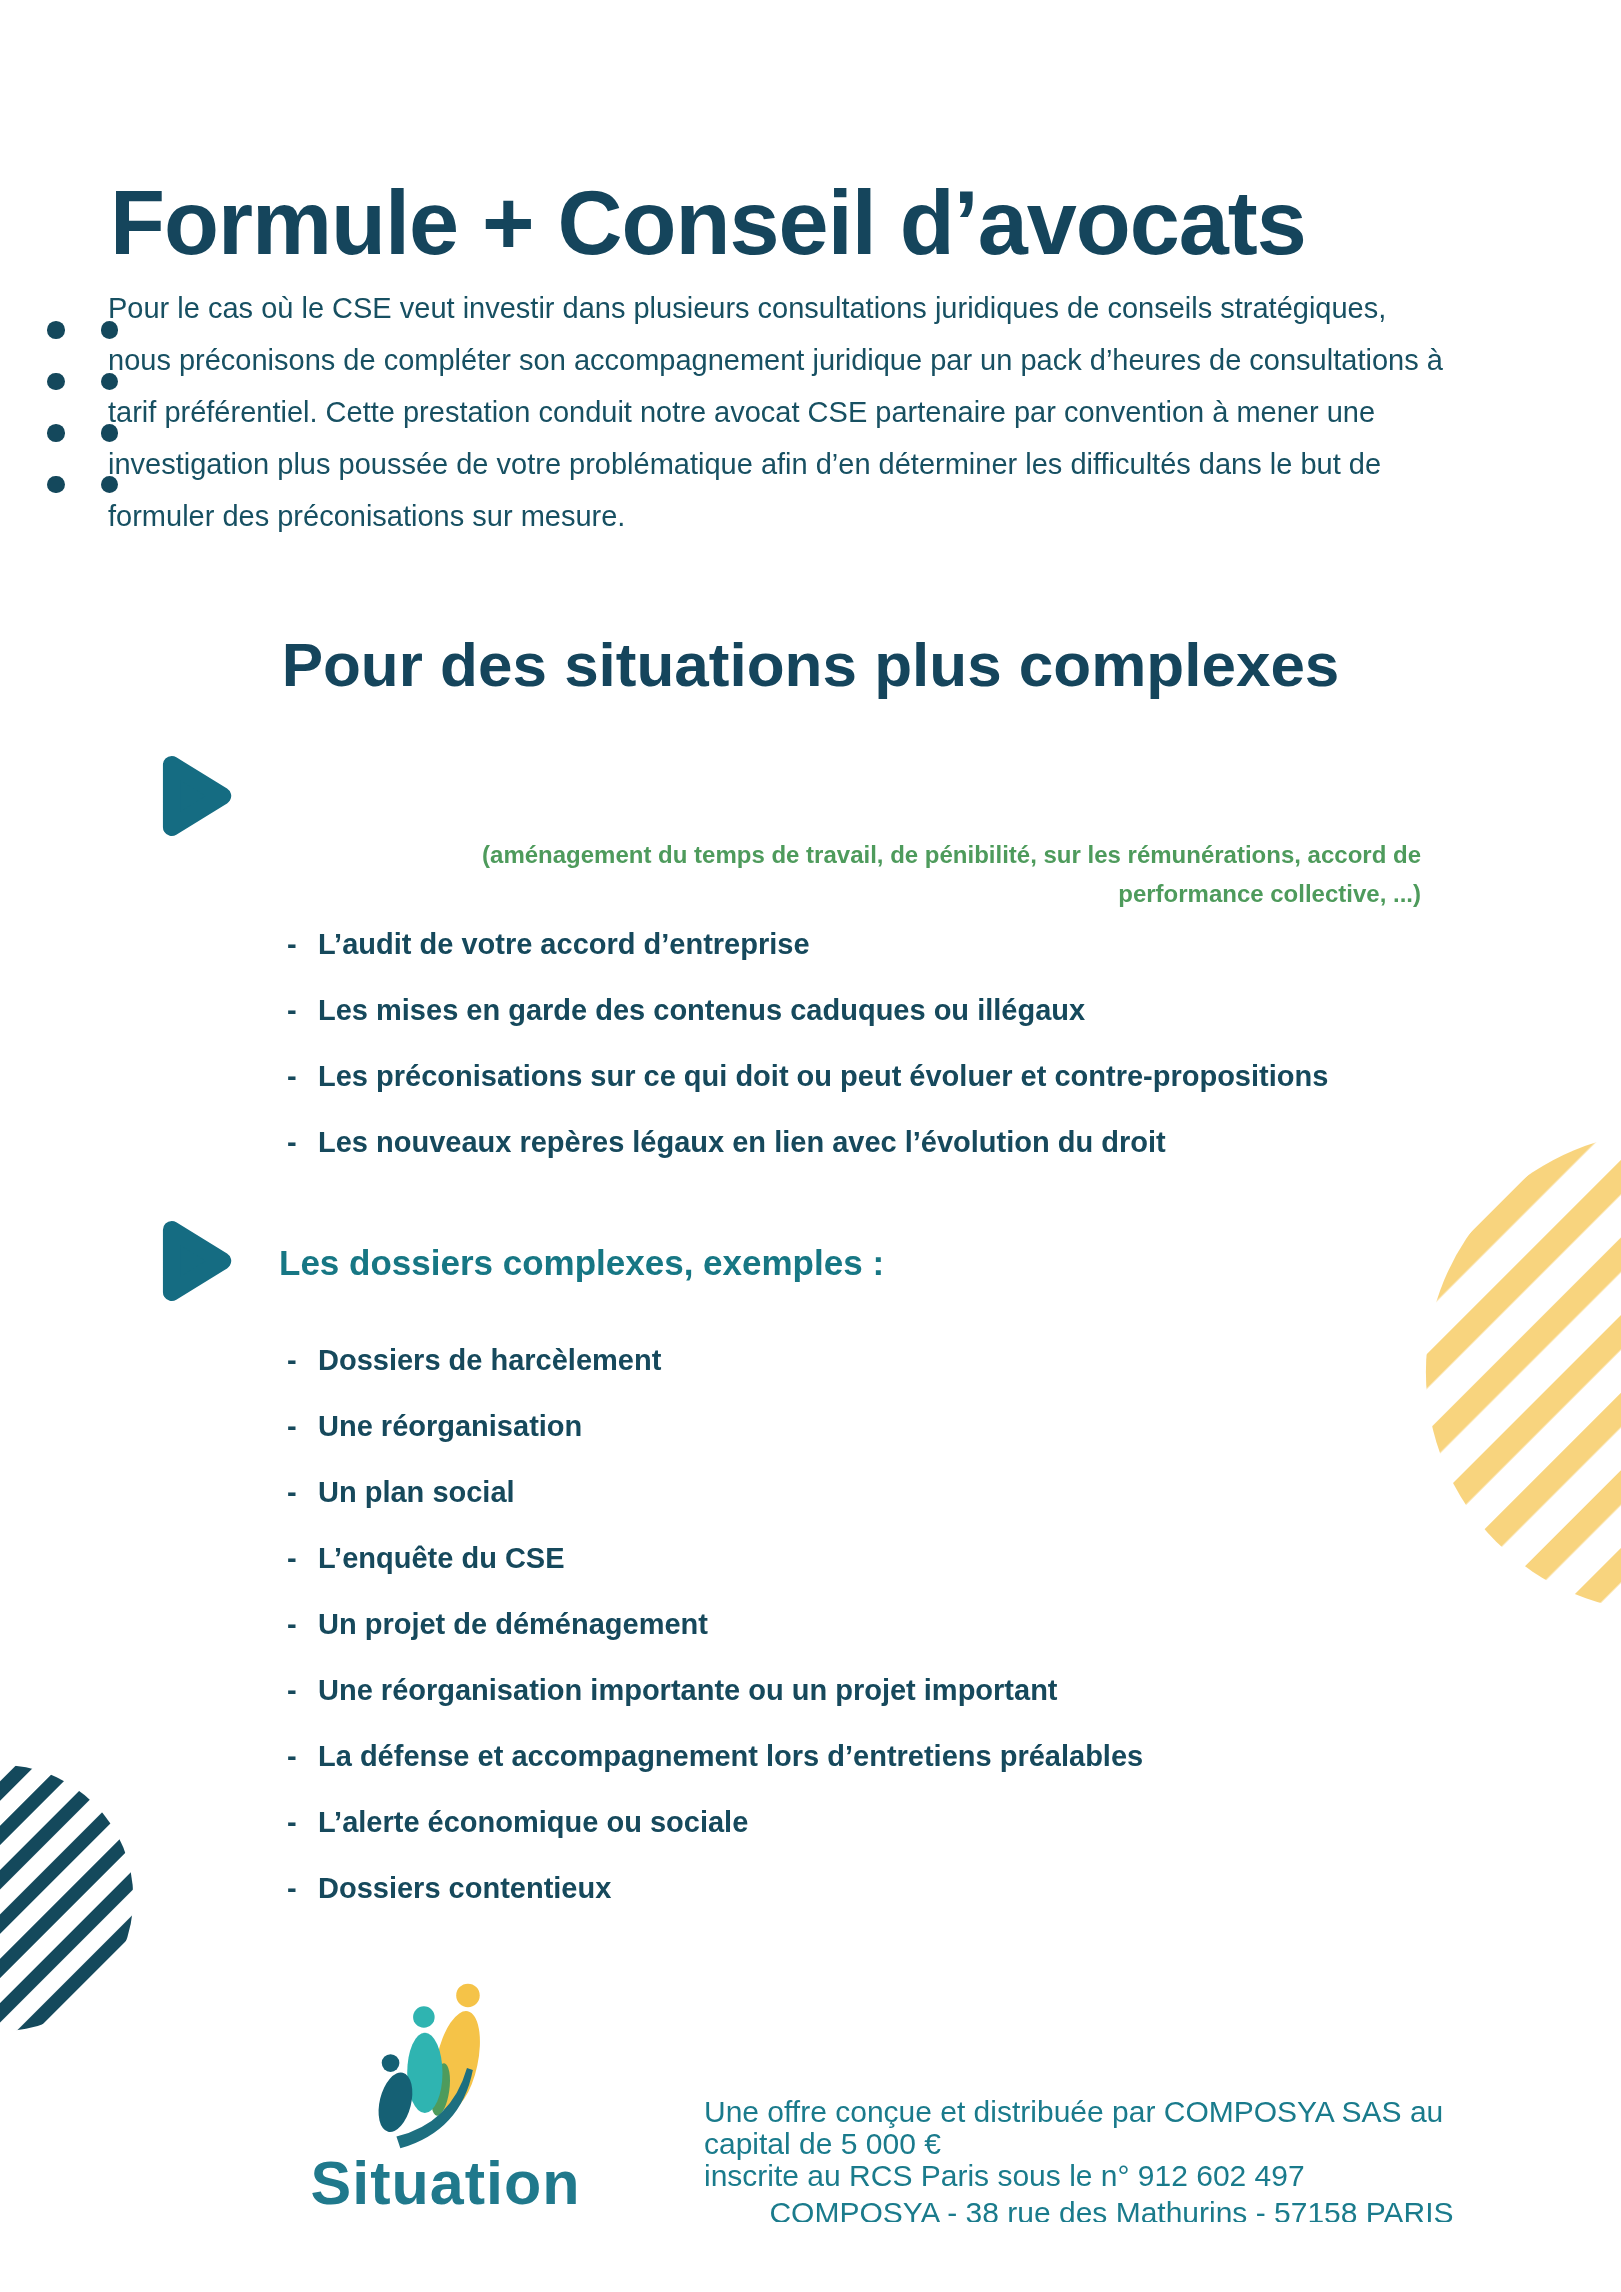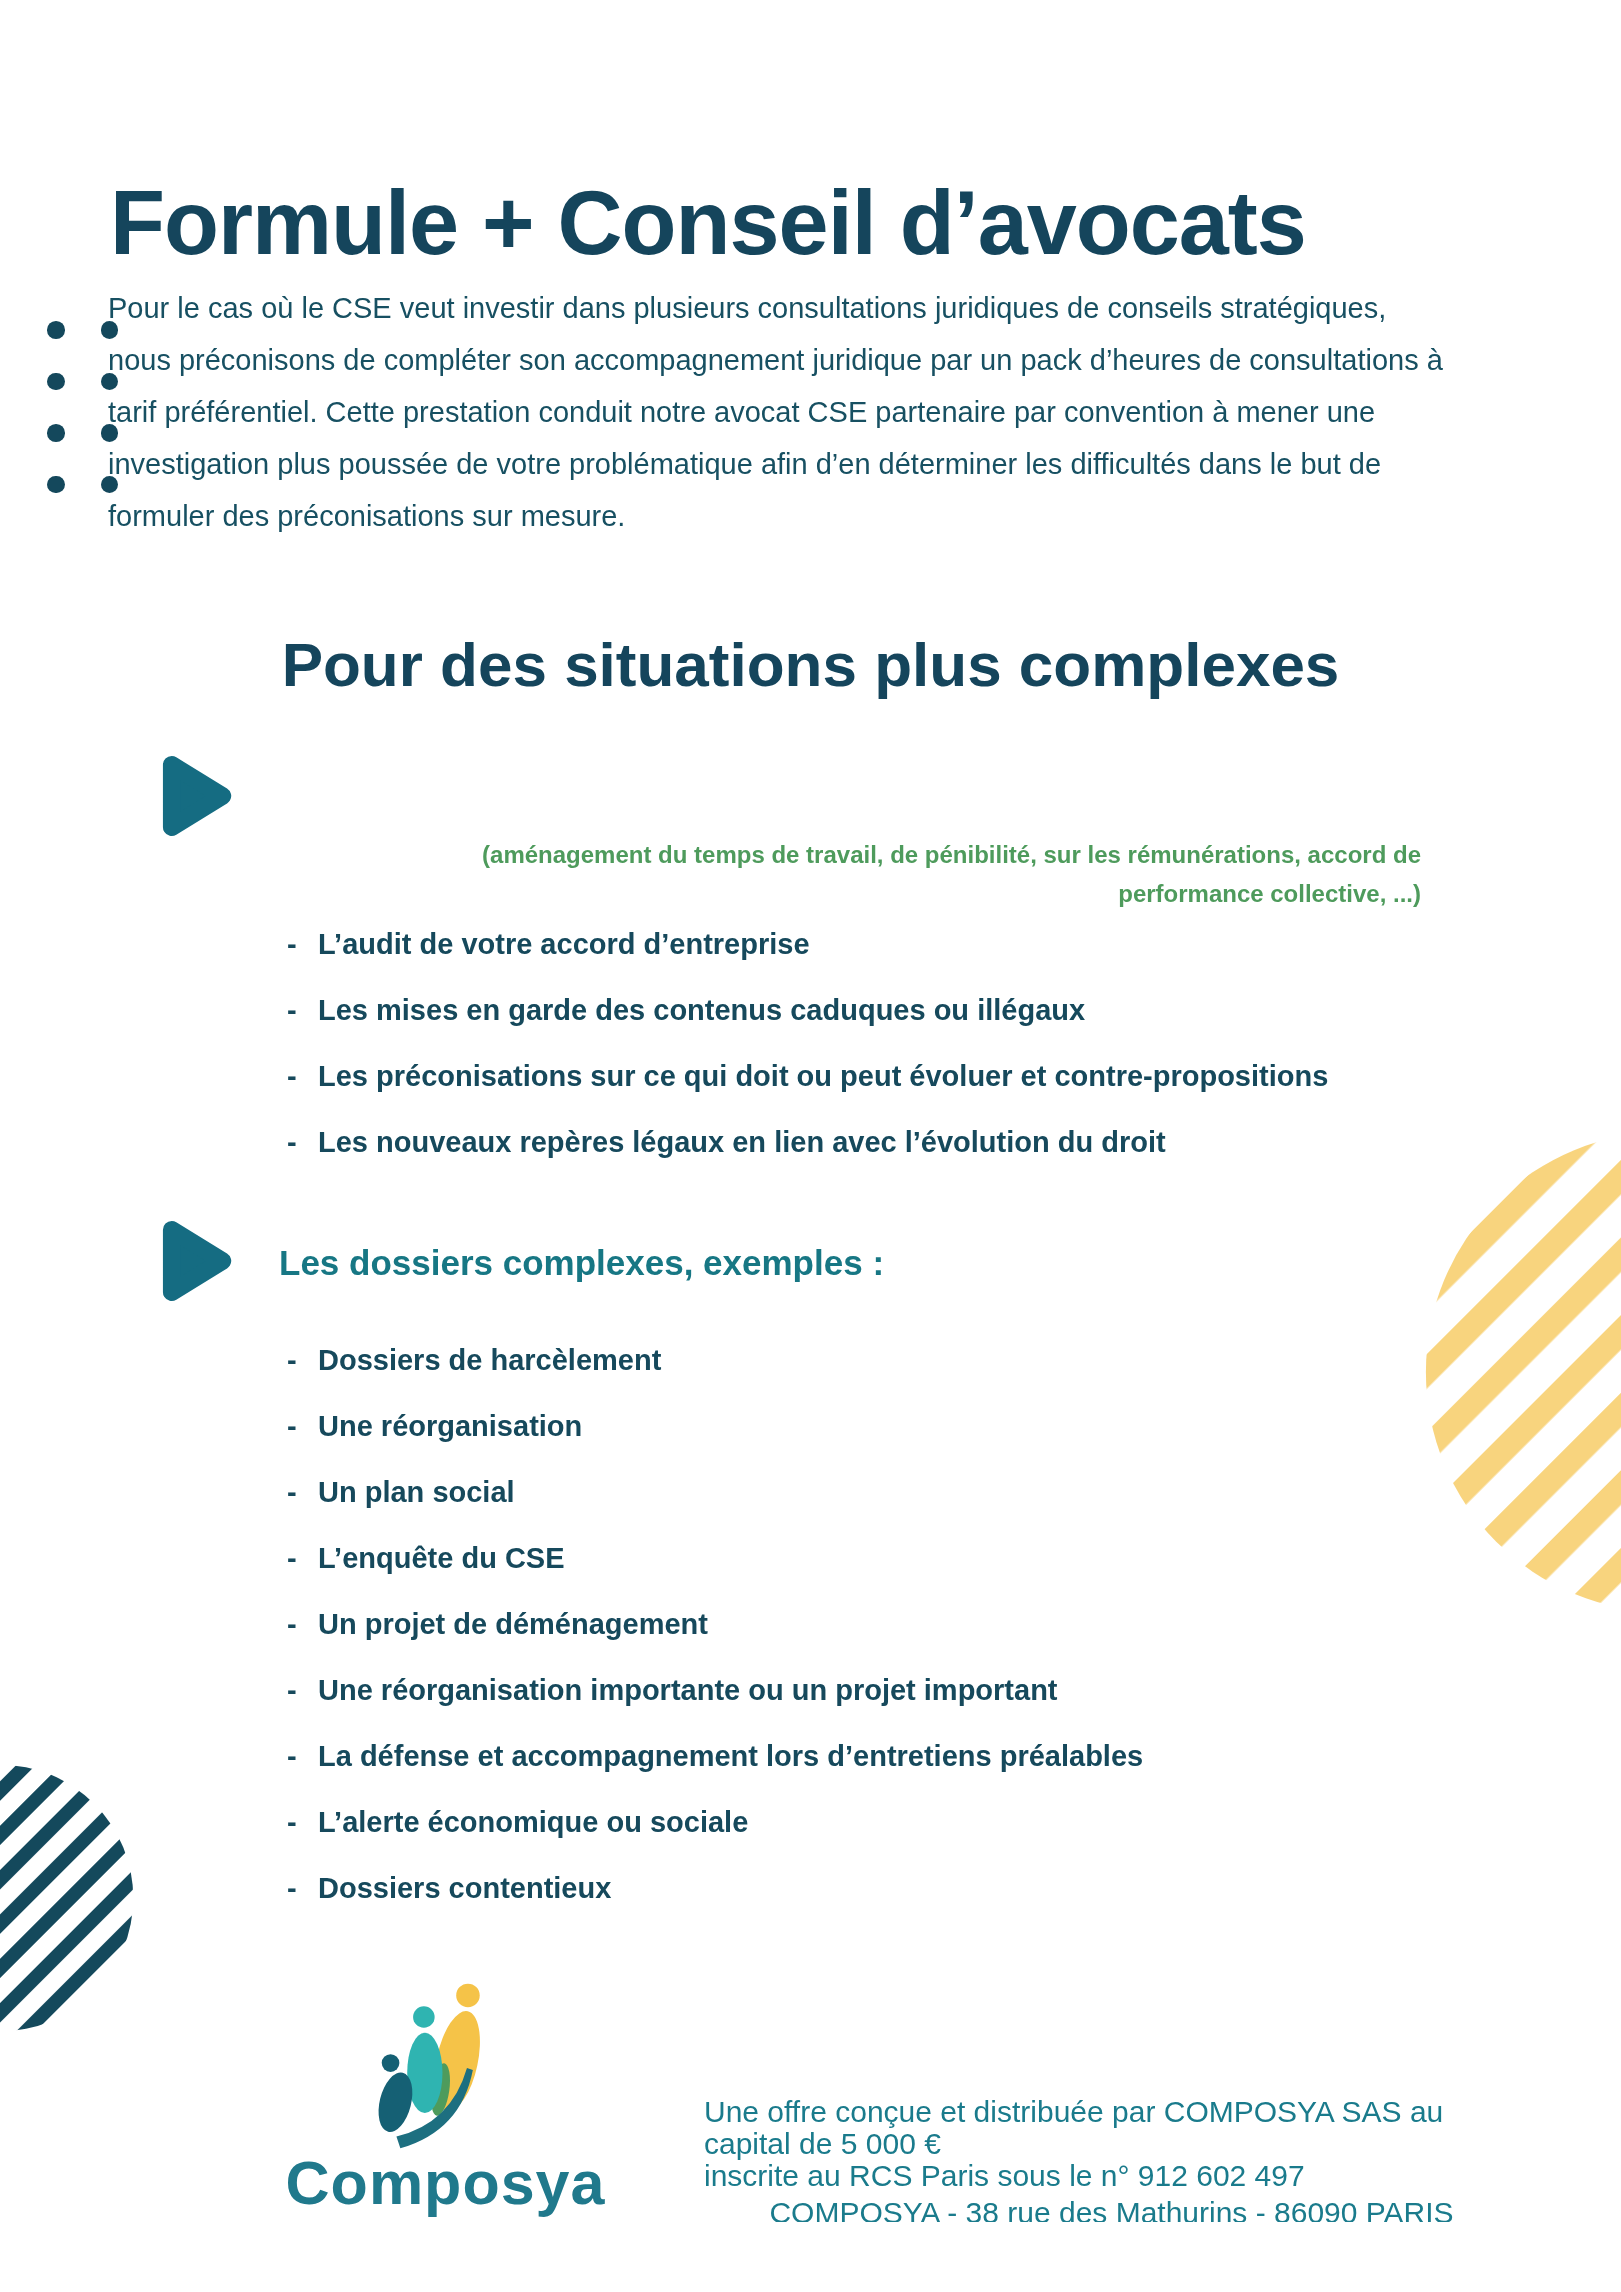--- a/index.html
+++ b/index.html
@@ -168,22 +168,22 @@
 
     <ellipse cx="113" cy="107" rx="18" ry="41" fill="#2FB4B1"></ellipse>
     <circle cx="112" cy="50" r="11" fill="#2FB4B1"></circle>
 
     <ellipse cx="83" cy="137" rx="16" ry="31" fill="#156074" transform="rotate(14 83 137)"></ellipse>
     <circle cx="78" cy="97" r="9" fill="#156074"></circle>
 
     <path d="M 88 184 Q 150 166 162 104 L 156 102 Q 140 158 84 172 Z" fill="#1D6F80"></path>
   </svg>
 
-  <div class="brand">Composya</div>
+  <div class="brand">Situation</div>
 
   <div class="legal">
     <div class="l1">Une offre conçue et distribuée par COMPOSYA SAS au capital de 5 000 €</div>
     <div class="l2">inscrite au RCS Paris sous le n° 912 602 497</div>
-    <div class="l3">COMPOSYA - 38 rue des Mathurins - 86090 PARIS</div>
+    <div class="l3">COMPOSYA - 38 rue des Mathurins - 57158 PARIS</div>
   </div>
 
 </div>
 
 
 </body></html>

